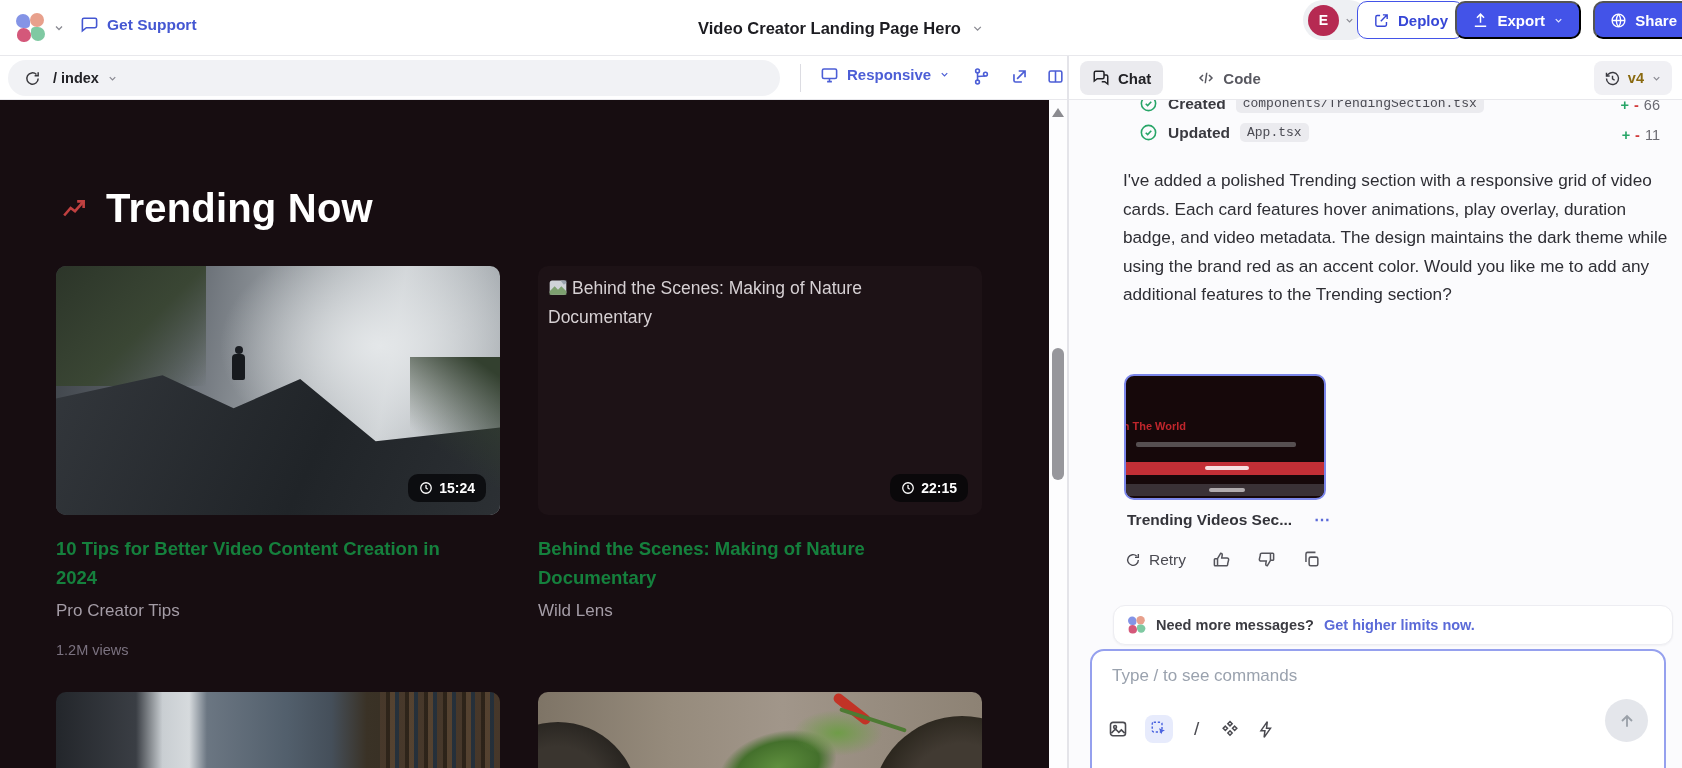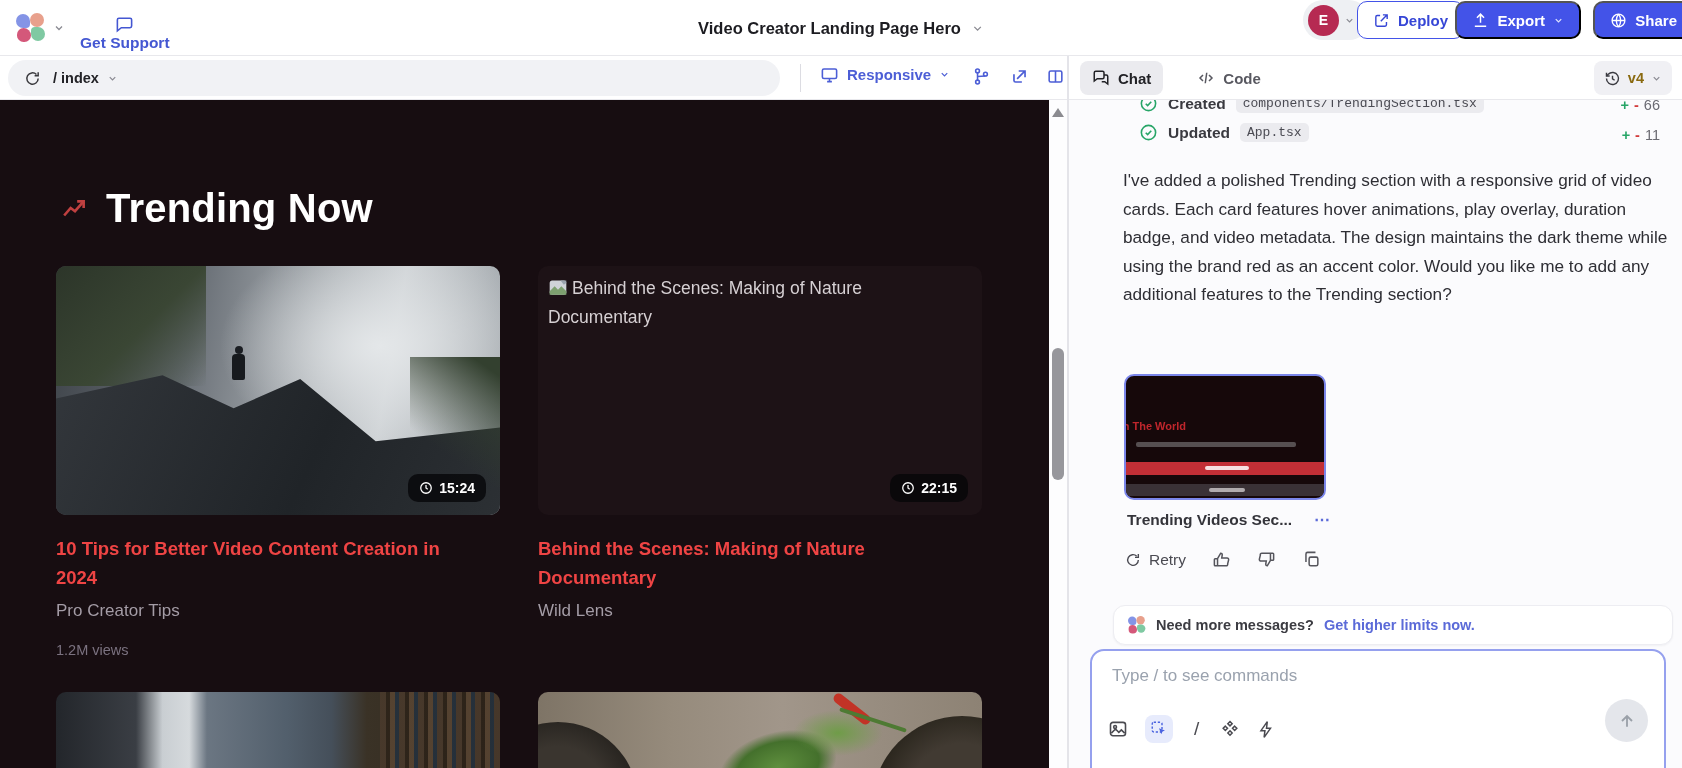--- a/index.html
+++ b/index.html
@@ -11,21 +11,21 @@
   
   .hdr { position:absolute; left:0; top:0; width:1682px; height:56px; background:#fff; border-bottom:1px solid #e8e8ec; z-index:30; }
   .pinwheel { position:relative; width:30px; height:30px; }
   .pinwheel i { position:absolute; width:14px; height:14px; }
   .pinwheel .p1 { left:0; top:1px; background:#8494e6; border-radius:50% 50% 4px 50%; }
   .pinwheel .p2 { left:14px; top:0; background:#e8a08c; border-radius:50%; }
   .pinwheel .p3 { left:1px; top:15px; background:#d4587a; border-radius:50% 8px 50% 50%; }
   .pinwheel .p4 { left:15px; top:14px; background:#7fc9a2; border-radius:4px 50% 50% 50%; }
   .logo-wrap { position:absolute; left:16px; top:13px; display:flex; align-items:center; gap:7px; cursor:pointer; }
   .chev { color:#8a8a92; }
-  .support { position:absolute; left:80px; top:15px; display:flex; align-items:center; color:#4457d2; font-size:15.5px; font-weight:700; cursor:pointer;flex-direction:column; }
+  .support { position:absolute; left:80px; top:15px; display:flex; align-items:center; gap:8px; color:#4457d2; font-size:15.5px; font-weight:700; cursor:pointer; }
   .title-wrap { position:absolute; left:50%; top:0; height:56px; transform:translateX(-50%); display:flex; align-items:center; gap:10px; }
   .proj-title { font-size:16.5px; font-weight:700; color:#1c1c21; white-space:nowrap; }
   .avatar-pill { position:absolute; right:313px; top:0; width:66px; height:40px; background:#eef0f3; border-radius:20px; display:flex; align-items:center; padding-left:5px; gap:5px; cursor:pointer; }
   .avatar { width:31px; height:31px; border-radius:50%; background:#b62a52; color:#fff; font-size:14px; font-weight:700; display:flex; align-items:center; justify-content:center; }
   .btn { height:38px; border-radius:10px; display:flex; align-items:center; gap:8px; font-size:15px; font-weight:700; padding:0 15px; cursor:pointer; }
   .btn-deploy { position:absolute; right:218px; top:1px; background:#fff; border:1px solid #4353e8; color:#3646d6; }
   .btn-export { position:absolute; right:101px; top:1px; background:#4353e8; color:#fff; }
   .btn-share  { position:absolute; right:-12px; top:1px; background:#4353e8; color:#fff; }
 
   
@@ -42,21 +42,21 @@
   .verpill { position:absolute; right:10px; top:5px; height:34px; background:#f0f0f4; border-radius:8px; display:flex; align-items:center; gap:7px; padding:10px 10px; cursor:pointer; }
   .verlabel { font-size:14.5px; font-weight:700; color:#8a6a10; }
 
   
   .preview { position:absolute; left:0; top:100px; width:1049px; height:668px; background:#170d11; overflow:hidden; }
   .trend-head { position:absolute; left:60px; top:86px; display:flex; align-items:center; gap:16px; }
   .trend-title { color:#ffffff; font-size:40px; font-weight:800; letter-spacing:.2px; }
   .vcard { position:absolute; width:444px; }
   .thumb { position:relative; width:444px; height:249px; border-radius:10px; overflow:hidden; background:#1d1216; }
   .dur { position:absolute; right:14px; bottom:13px; background:rgba(5,5,8,.78); border-radius:10px; color:#fff; font-size:14px; font-weight:700; display:flex; align-items:center; gap:6px; padding:6px 11px; }
-  .vtitle { margin-top:19px; color:#ef4444; font-size:18.5px; font-weight:700; line-height:29px; width:410px; }
+  .vtitle { margin-top:19px; color:#15803d; font-size:18.5px; font-weight:700; line-height:29px; width:410px; }
   .vchan { margin-top:9px; color:#a49ca6; font-size:17px; }
   .vviews { margin-top:21px; color:#7b7280; font-size:14.5px; }
   
   .scene1 { position:absolute; inset:0; background:linear-gradient(100deg,#3c4147 0%,#6a7077 30%,#aeb3b7 58%,#cdd1d4 72%,#9aa0a5 100%); }
   .scene1 .mist { position:absolute; right:-40px; top:-30px; width:320px; height:220px; background:radial-gradient(closest-side,#e4e7e9,rgba(228,231,233,0)); }
   .scene1 .trees { position:absolute; left:0; top:0; width:150px; height:120px; background:linear-gradient(135deg,#2c3529 0%,#3a4634 55%,rgba(58,70,52,0)); }
   .scene1 .rock { position:absolute; left:0; bottom:0; width:100%; height:78%; background:linear-gradient(115deg,#34383d,#202428 60%,#2c3034); clip-path:polygon(0 100%,0 40%,24% 28%,40% 45%,55% 30%,72% 62%,100% 55%,100% 100%); }
   .scene1 .person { position:absolute; left:176px; top:88px; width:13px; height:26px; background:#171a1e; border-radius:4px 4px 2px 2px; }
   .scene1 .person:before { content:""; position:absolute; left:3px; top:-8px; width:8px; height:8px; border-radius:50%; background:#1b1e23; }
   .scene1 .trees2 { position:absolute; right:0; bottom:28px; width:90px; height:130px; background:linear-gradient(215deg,#33402f 10%,rgba(51,64,47,0) 70%); }

